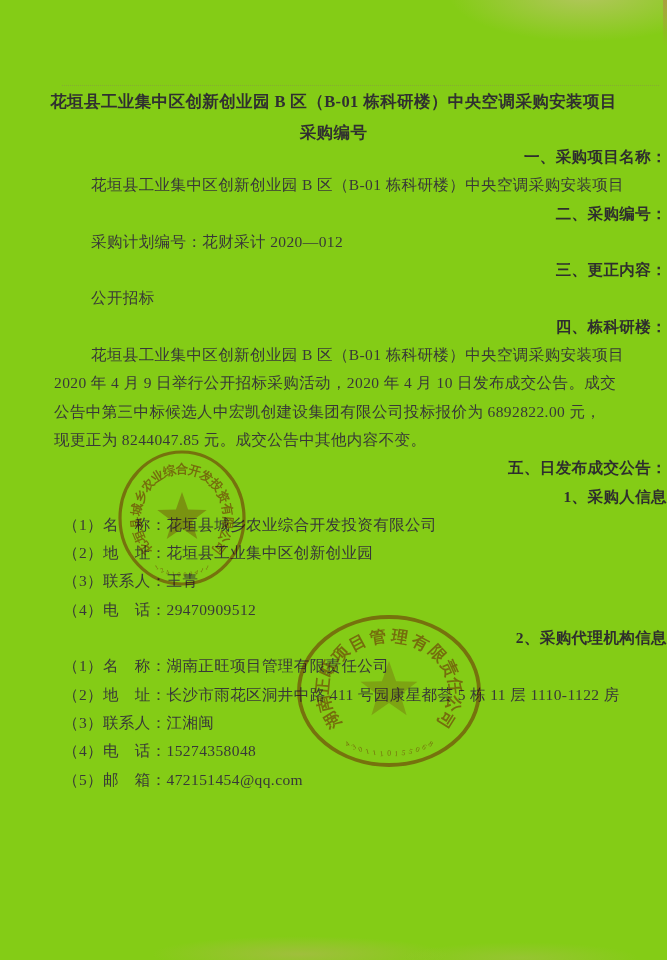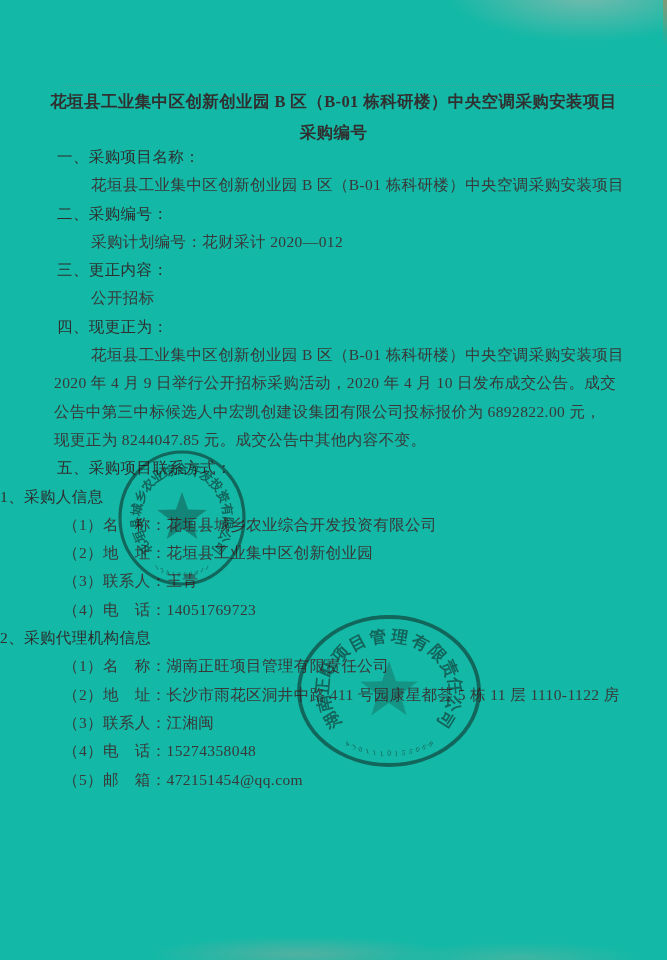--- a/index.html
+++ b/index.html
@@ -4,21 +4,21 @@
 <style>
   html,body{margin:0;padding:0;}
   body{
     width:667px;height:960px;
     background:#f2f0ec;
     font-family:"Liberation Serif","DejaVu Serif",serif;
   }
   .page{
     position:relative;
     width:667px;height:960px;
-    background:#14b8a6;
+    background:#84cc16;
     overflow:hidden;
     color:#383838;
   }
   
   .blush-top-right{
     position:absolute;top:-18px;right:-10px;width:230px;height:60px;
     background:radial-gradient(ellipse at 60% 20%, rgba(236,190,182,.45), rgba(236,190,182,0) 70%);
     pointer-events:none;
   }
   .edge-right{
@@ -51,21 +51,21 @@
   }
   
   .content{
     position:absolute;top:143px;left:0;width:667px;
   }
   .line{
     height:28.3px;line-height:28.3px;
     font-size:15.5px;white-space:nowrap;
     letter-spacing:.4px;
   }
-  .line.heading,.line.subheading{font-weight:normal;color:#2e2e2e;}
+  .line.heading,.line.subheading{font-weight:bold;color:#2e2e2e;text-align:right;}
   .line.heading{padding-left:57px;}
   .line.subheading{}
   .line.indent{padding-left:91px;}
   .line.cont{padding-left:54px;}
   .line.item{padding-left:63px;}
   .line.gap{}
   
   .stamp{
     position:absolute;
     mix-blend-mode:multiply;
@@ -91,31 +91,31 @@
     <div>采购编号</div>
   </div>
 
   <div class="content" id="content">
       <div class="line heading">一、采购项目名称：</div>
       <div class="line indent">花垣县工业集中区创新创业园 B 区（B-01 栋科研楼）中央空调采购安装项目</div>
       <div class="line heading">二、采购编号：</div>
       <div class="line indent">采购计划编号：花财采计 2020—012</div>
       <div class="line heading">三、更正内容：</div>
       <div class="line indent">公开招标</div>
-      <div class="line heading">四、现更正为：</div>
+      <div class="line heading">四、栋科研楼：</div>
       <div class="line indent">花垣县工业集中区创新创业园 B 区（B-01 栋科研楼）中央空调采购安装项目</div>
       <div class="line cont">2020 年 4 月 9 日举行公开招标采购活动，2020 年 4 月 10 日发布成交公告。成交</div>
       <div class="line cont">公告中第三中标候选人中宏凯创建设集团有限公司投标报价为 6892822.00 元，</div>
       <div class="line cont">现更正为 8244047.85 元。成交公告中其他内容不变。</div>
-      <div class="line heading">五、采购项目联系方式：</div>
+      <div class="line heading">五、日发布成交公告：</div>
       <div class="line subheading">1、采购人信息</div>
       <div class="line item">（1）名　称：花垣县城乡农业综合开发投资有限公司</div>
       <div class="line item">（2）地　址：花垣县工业集中区创新创业园</div>
       <div class="line item">（3）联系人：王青</div>
-      <div class="line item">（4）电　话：14051769723</div>
+      <div class="line item">（4）电　话：29470909512</div>
       <div class="line subheading gap">2、采购代理机构信息</div>
       <div class="line item">（1）名　称：湖南正旺项目管理有限责任公司</div>
       <div class="line item">（2）地　址：长沙市雨花区洞井中路 411 号园康星都荟 5 栋 11 层 1110-1122 房</div>
       <div class="line item">（3）联系人：江湘闽</div>
       <div class="line item">（4）电　话：15274358048</div>
       <div class="line item">（5）邮　箱：472151454@qq.com</div>
     </div>
 
   <svg class="stamp stamp-1" id="stamp-0" width="140" height="140" viewBox="0 0 140 140">
       <ellipse cx="70" cy="70" rx="62" ry="66" fill="none" stroke="#d45757" stroke-width="3.2" opacity="0.8"></ellipse>

